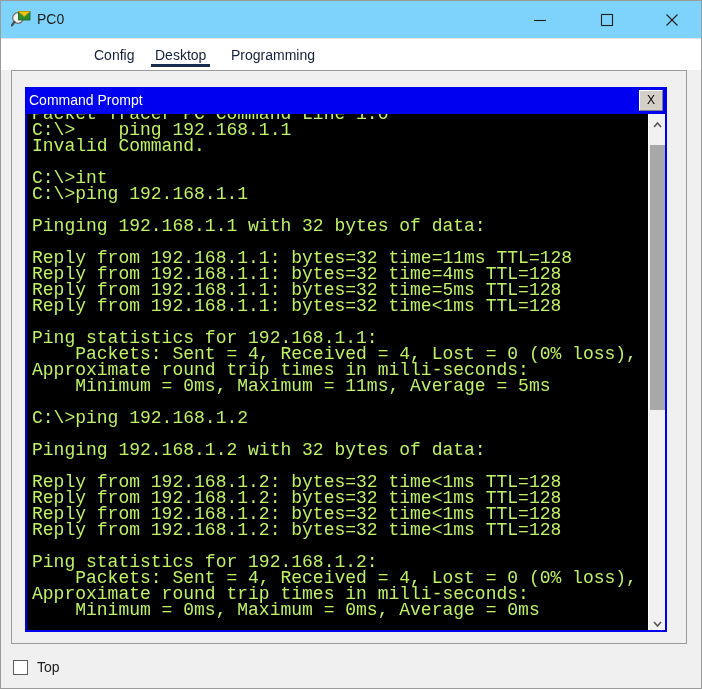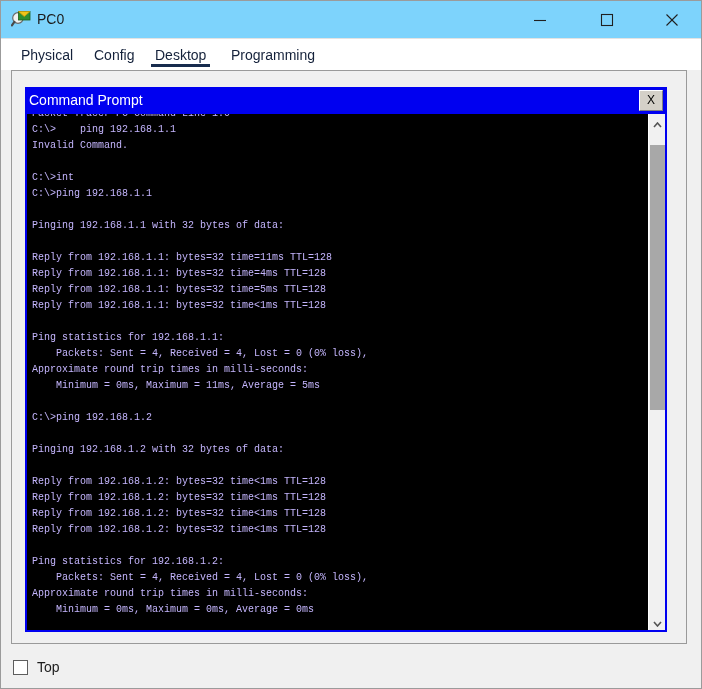--- a/index.html
+++ b/index.html
@@ -154,23 +154,23 @@
     height: 516px;
     background: #000000;
     overflow: hidden;
   }
   #terminal-text {
     position: absolute;
     left: 5px;
     top: -8px;
     margin: 0;
     width: 605px;
-    color: #c4b5fd;
+    color: #bef264;
     font-family: "Liberation Mono", "DejaVu Sans Mono", monospace;
-    font-size: 10px;
+    font-size: 18px;
     line-height: 16px;
     white-space: pre;
     letter-spacing: 0px;
   }
 
   
   #terminal-scrollbar {
     position: absolute;
     right: 2px; top: 27px;
     width: 17px;
@@ -256,21 +256,20 @@
     </button>
     <button class="win-btn" id="btn-close">
       <svg width="14" height="14" viewBox="0 0 14 14">
         <line x1="1.5" y1="1.5" x2="12.5" y2="12.5" stroke="#202020" stroke-width="1.1"></line>
         <line x1="12.5" y1="1.5" x2="1.5" y2="12.5" stroke="#202020" stroke-width="1.1"></line>
       </svg>
     </button>
   </div>
 
   <div id="tabstrip">
-    <button class="tab" style="left:12px">Physical</button>
     <button class="tab" style="left:85px">Config</button>
     <button class="tab active" style="left:146px">Desktop</button>
     <button class="tab" style="left:222px">Programming</button>
   </div>
 
   <div id="content-panel">
 
     <div id="cmd-window">
 
       <div id="cmd-titlebar">

